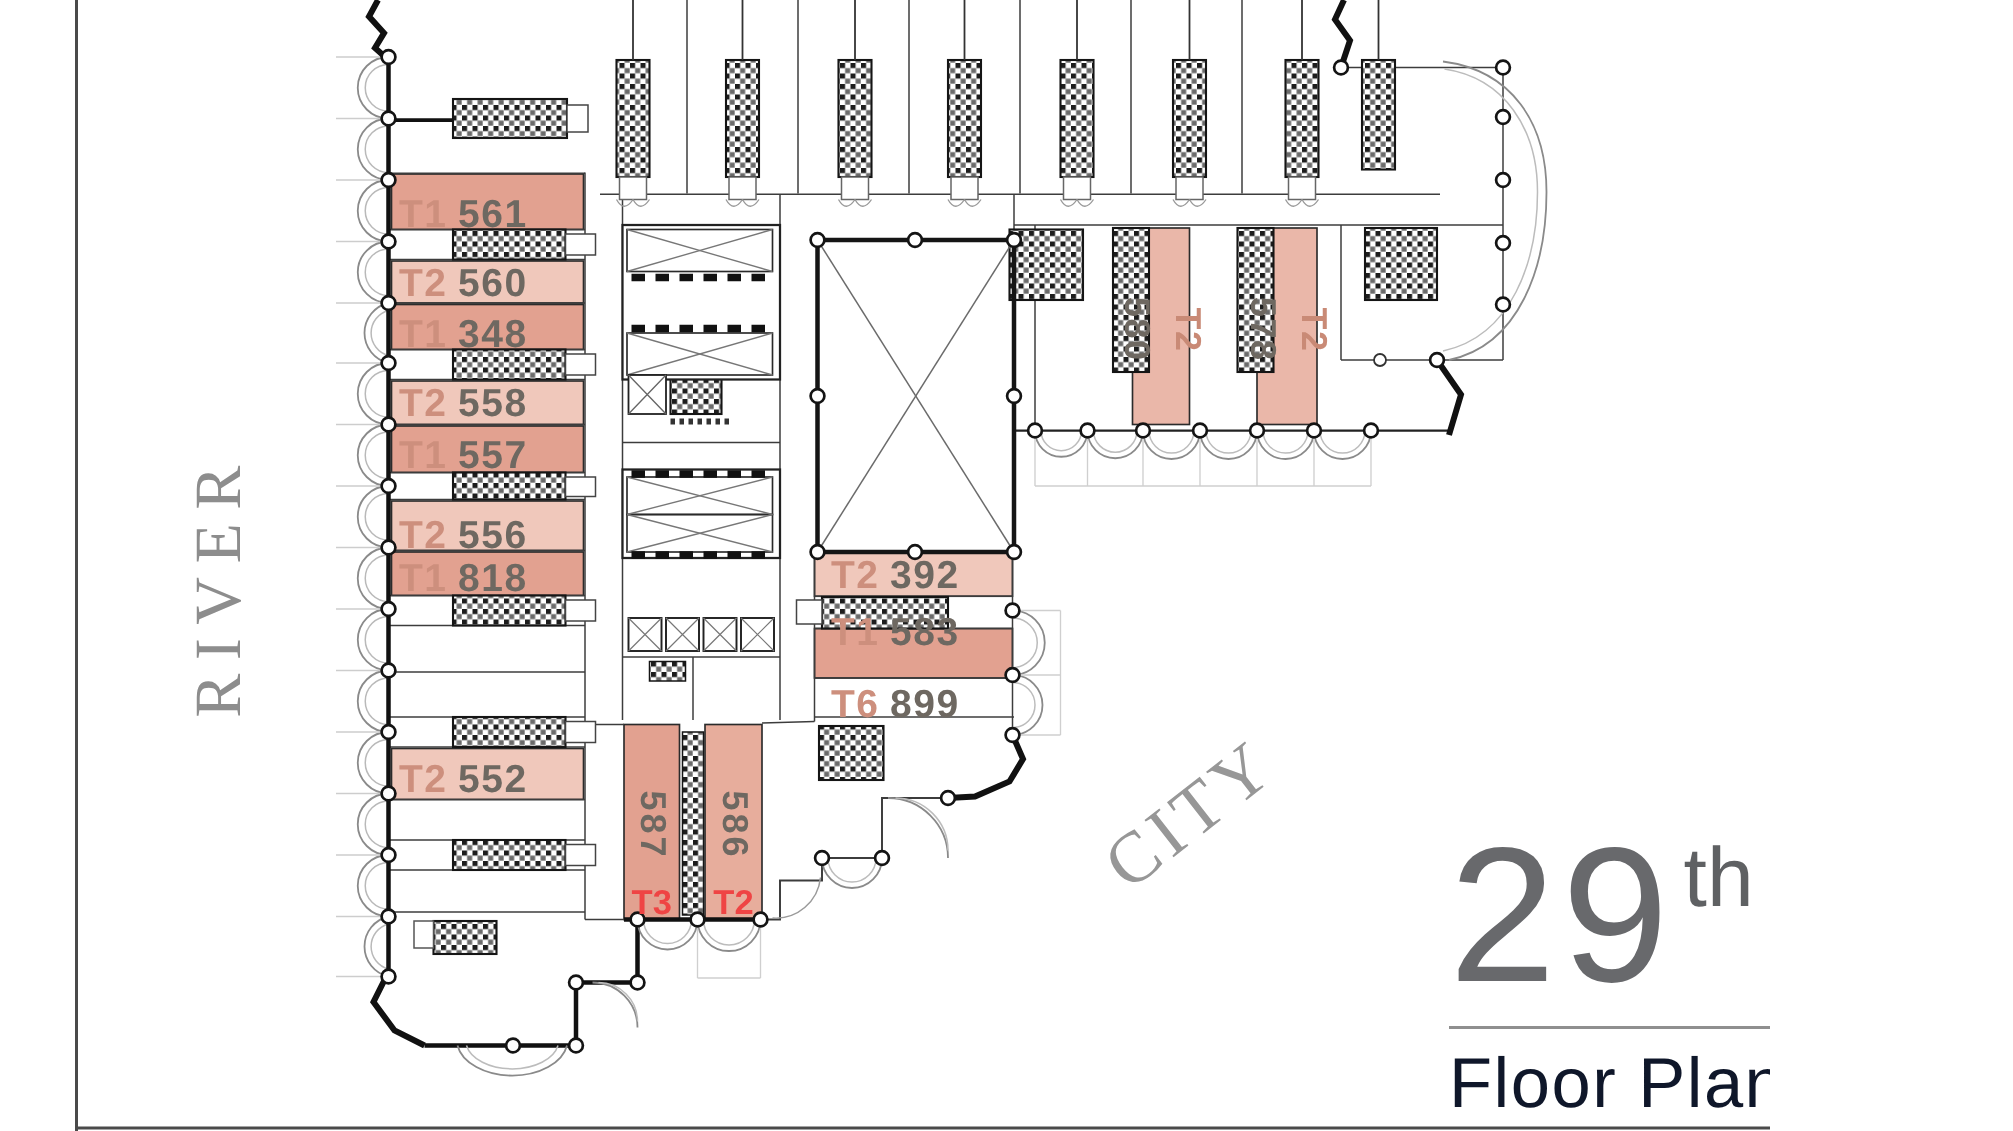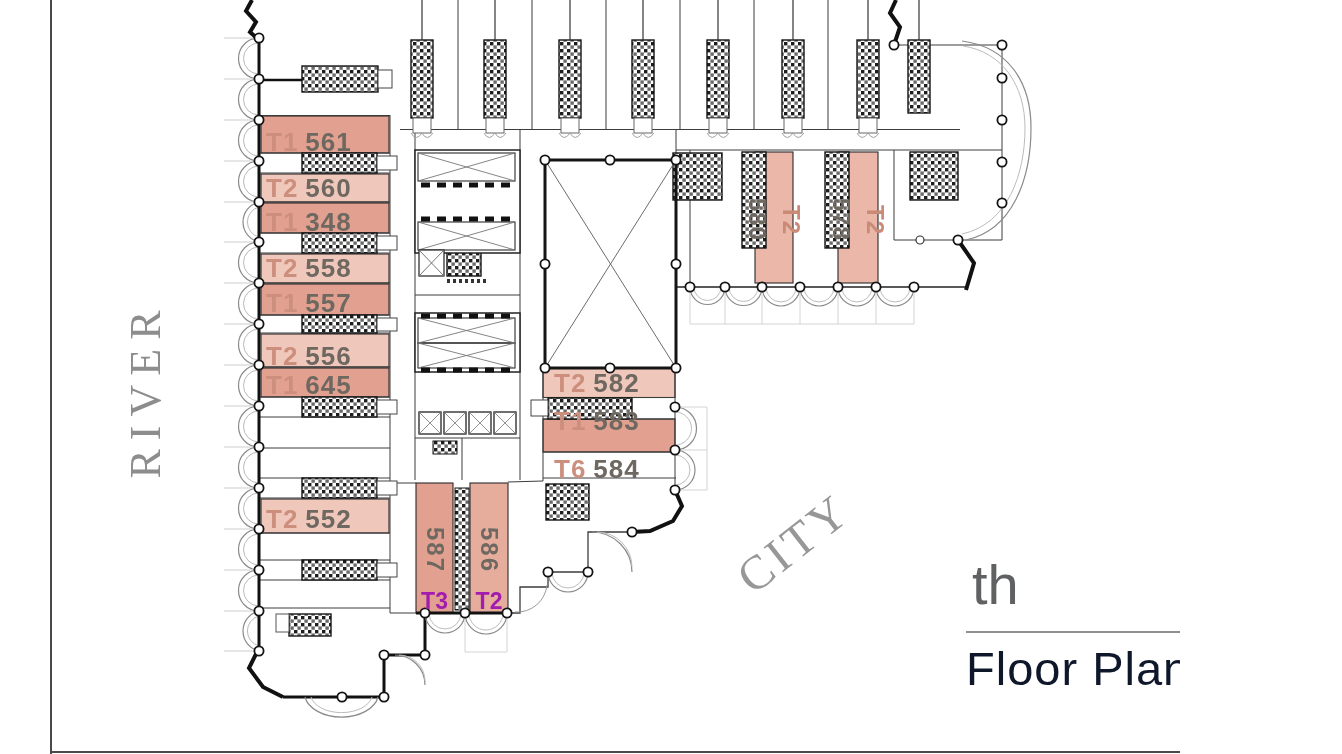--- a/index.html
+++ b/index.html
@@ -11,21 +11,21 @@
   
   .ulabel{position:absolute;height:30px;display:flex;align-items:center;gap:7px;
           font-size:26px;font-weight:700;letter-spacing:1px;white-space:nowrap;}
   .utype{color:#cd8f7d;}
   .unum{color:#6e6861;}
   .vlabel{position:absolute;display:flex;flex-direction:column;align-items:center;justify-content:center;
           writing-mode:vertical-rl;font-size:24px;font-weight:700;letter-spacing:1px;gap:6px;}
   .vlabel .utype{color:#c98a76;}
   .vnum{position:absolute;writing-mode:vertical-rl;text-align:center;font-size:24px;font-weight:700;
         color:#6e6861;letter-spacing:2px;display:flex;align-items:center;justify-content:center;}
-  .htype{position:absolute;font-size:23px;font-weight:700;color:#a21caf;text-align:center;}
+  .htype{position:absolute;font-size:23px;font-weight:700;color:#ef4444;text-align:center;}
   
   .river{position:absolute;left:0px;top:360px;width:300px;height:60px;text-align:center;
          transform:rotate(-90deg);font-family:"Liberation Serif",serif;font-size:44px;
          color:#8d8d8d;letter-spacing:9px;}
   .city{position:absolute;left:680px;top:515px;width:230px;height:60px;text-align:center;
         transform:rotate(-38deg);font-family:"Liberation Serif",serif;font-size:48px;
         color:#979797;letter-spacing:4px;}
   
   .titleblock{position:absolute;left:966px;top:552px;width:330px;}
   .bignum{display:flex;align-items:flex-start;color:#68696c;}
@@ -455,58 +455,59 @@
   <div class="ulabel" style="left:266px;top:288px">
     <span class="utype">T1</span>
     <span class="unum">557</span>
   </div>
   <div class="ulabel" style="left:266px;top:341px">
     <span class="utype">T2</span>
     <span class="unum">556</span>
   </div>
   <div class="ulabel" style="left:266px;top:370px">
     <span class="utype">T1</span>
-    <span class="unum">645</span>
+    <span class="unum">818</span>
   </div>
   <div class="ulabel" style="left:266px;top:504px">
     <span class="utype">T2</span>
     <span class="unum">552</span>
   </div>
 
   <div class="vlabel" style="left:753px;top:152px;width:42px;height:136px">
     <span class="utype">T2</span>
     <span class="unum">580</span>
   </div>
   <div class="vlabel" style="left:837px;top:152px;width:42px;height:136px">
     <span class="utype">T2</span>
     <span class="unum">578</span>
   </div>
 
   <div class="ulabel" style="left:554px;top:368px">
     <span class="utype">T2</span>
-    <span class="unum">582</span>
+    <span class="unum">392</span>
   </div>
   <div class="ulabel" style="left:554px;top:406px">
     <span class="utype">T1</span>
     <span class="unum">583</span>
   </div>
   <div class="ulabel" style="left:554px;top:454px">
     <span class="utype">T6</span>
-    <span class="unum">584</span>
+    <span class="unum">899</span>
   </div>
 
   <div class="vnum" style="left:416px;top:498px;width:37px;height:104px">587</div>
   <div class="htype" style="left:416px;top:588px;width:37px">T3</div>
   <div class="vnum" style="left:470px;top:498px;width:38px;height:104px">586</div>
   <div class="htype" style="left:470px;top:588px;width:38px">T2</div>
 
   <div class="river">RIVER</div>
   <div class="city">CITY</div>
 
   <div class="titleblock">
     <div class="bignum">
+      <span class="n29">29</span>
       <span class="nth">th</span>
     </div>
     <div class="tline"></div>
     <div class="tsub">Floor Plan</div>
   </div>
 
 </div>
 
 </body></html>

